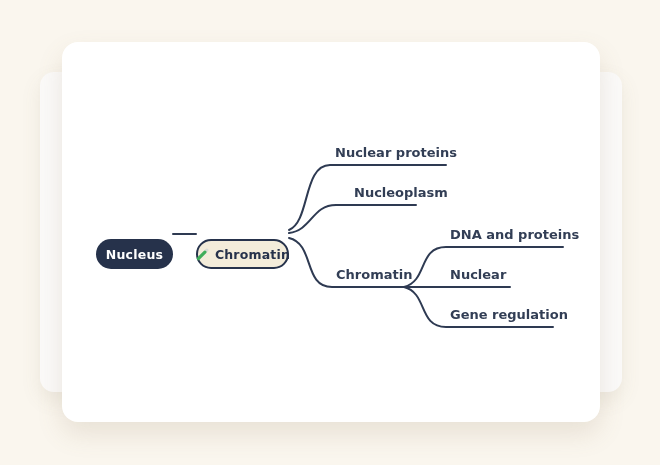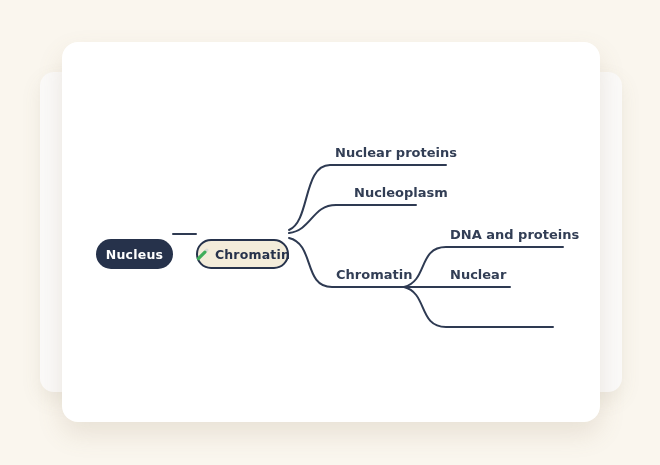--- a/index.html
+++ b/index.html
@@ -84,14 +84,15 @@
   <div class="branch-label" style="left:335px; top:145px;">Nuclear proteins</div>
 
   <div class="branch-label" style="left:354px; top:185px;">Nucleoplasm</div>
 
   <div class="branch-label" style="left:336px; top:267px;">Chromatin</div>
 
   <div class="branch-label" style="left:450px; top:227px;">DNA and proteins</div>
 
   <div class="branch-label" style="left:450px; top:267px;">Nuclear</div>
 
+  <div class="branch-label" style="left:450px; top:307px;">Gene regulation</div>
 
 </div>
 
 </body></html>

